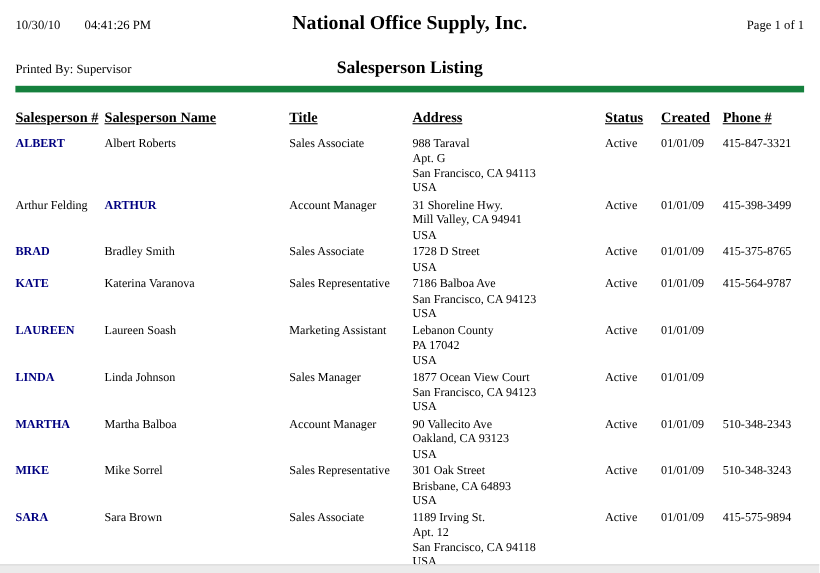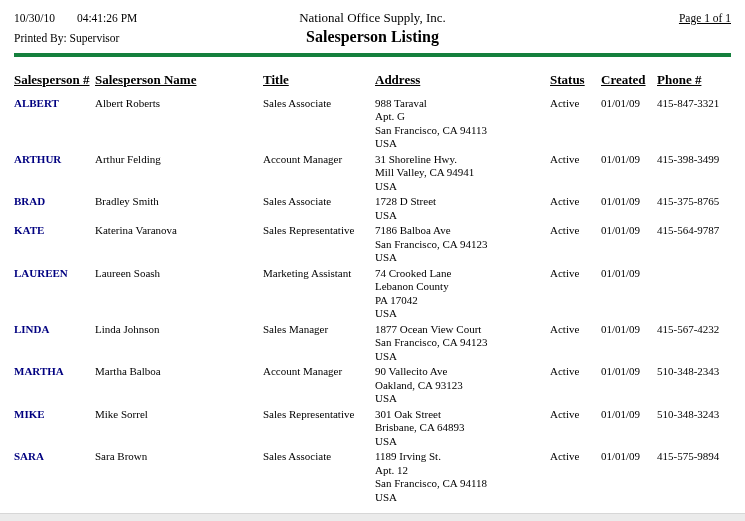--- a/index.html
+++ b/index.html
@@ -4,29 +4,29 @@
 <style>
   html, body { margin: 0; padding: 0; background: #ffffff; }
   body {
     width: 745px; height: 521px;
     font-family: "Liberation Serif", "DejaVu Serif", serif;
     color: #000; position: relative; overflow: hidden;
   }
   .page { padding: 10px 14px 0 14px; }
 
   
-  .report-header { border-bottom: 4px solid #15803d; padding-bottom: 7px; }
+  .report-header { border-bottom: 6px solid #15803d; padding-bottom: 7px; }
   .hrow { display: grid; grid-template-columns: 1fr auto 1fr; align-items: baseline; }
   .hleft  { justify-self: start; }
   .hcenter{ justify-self: center; }
-  .hright { justify-self: end; text-decoration: underline; }
+  .hright { justify-self: end; }
   .meta-text { font-size: 11.5px; }
   .time-text { margin-left: 22px; }
-  .company { font-weight: normal; font-size: 13px; }
-  .report-title { font-weight: bold; font-size: 16px; padding-top: 2px; }
+  .company { font-weight: bold; font-size: 18px; }
+  .report-title { font-weight: bold; font-size: 16px; padding-top: 2px; margin-top: 20px; }
 
   
   .grid-row {
     display: grid;
     grid-template-columns: 81px 168px 109px 178px 51px 56px 1fr;
   }
   .thead { margin-top: 16px; margin-bottom: 9px; }
   .hlabel {
     font-weight: bold; font-size: 13px;
     text-decoration: underline; white-space: nowrap;
@@ -82,22 +82,22 @@
           <div>Apt. G</div>
           <div>San Francisco, CA 94113</div>
           <div>USA</div>
         </div>
     <div class="cell c-status">Active</div>
     <div class="cell c-created">01/01/09</div>
     <div class="cell c-phone">415-847-3321</div>
   </div>
 
   <div class="grid-row">
+    <div class="cell c-name">Arthur Felding</div>
     <div class="cell c-id">ARTHUR</div>
-    <div class="cell c-name">Arthur Felding</div>
     <div class="cell c-title">Account Manager</div>
     <div class="cell c-address">
           <div>31 Shoreline Hwy.</div>
           <div>Mill Valley, CA 94941</div>
           <div>USA</div>
         </div>
     <div class="cell c-status">Active</div>
     <div class="cell c-created">01/01/09</div>
     <div class="cell c-phone">415-398-3499</div>
   </div>
@@ -127,42 +127,40 @@
     <div class="cell c-status">Active</div>
     <div class="cell c-created">01/01/09</div>
     <div class="cell c-phone">415-564-9787</div>
   </div>
 
   <div class="grid-row">
     <div class="cell c-id">LAUREEN</div>
     <div class="cell c-name">Laureen Soash</div>
     <div class="cell c-title">Marketing Assistant</div>
     <div class="cell c-address">
-          <div>74 Crooked Lane</div>
           <div>Lebanon County</div>
           <div>PA 17042</div>
           <div>USA</div>
         </div>
     <div class="cell c-status">Active</div>
     <div class="cell c-created">01/01/09</div>
     <div class="cell c-phone"></div>
   </div>
 
   <div class="grid-row">
     <div class="cell c-id">LINDA</div>
     <div class="cell c-name">Linda Johnson</div>
     <div class="cell c-title">Sales Manager</div>
     <div class="cell c-address">
           <div>1877 Ocean View Court</div>
           <div>San Francisco, CA 94123</div>
           <div>USA</div>
         </div>
     <div class="cell c-status">Active</div>
     <div class="cell c-created">01/01/09</div>
-    <div class="cell c-phone">415-567-4232</div>
   </div>
 
   <div class="grid-row">
     <div class="cell c-id">MARTHA</div>
     <div class="cell c-name">Martha Balboa</div>
     <div class="cell c-title">Account Manager</div>
     <div class="cell c-address">
           <div>90 Vallecito Ave</div>
           <div>Oakland, CA 93123</div>
           <div>USA</div>

